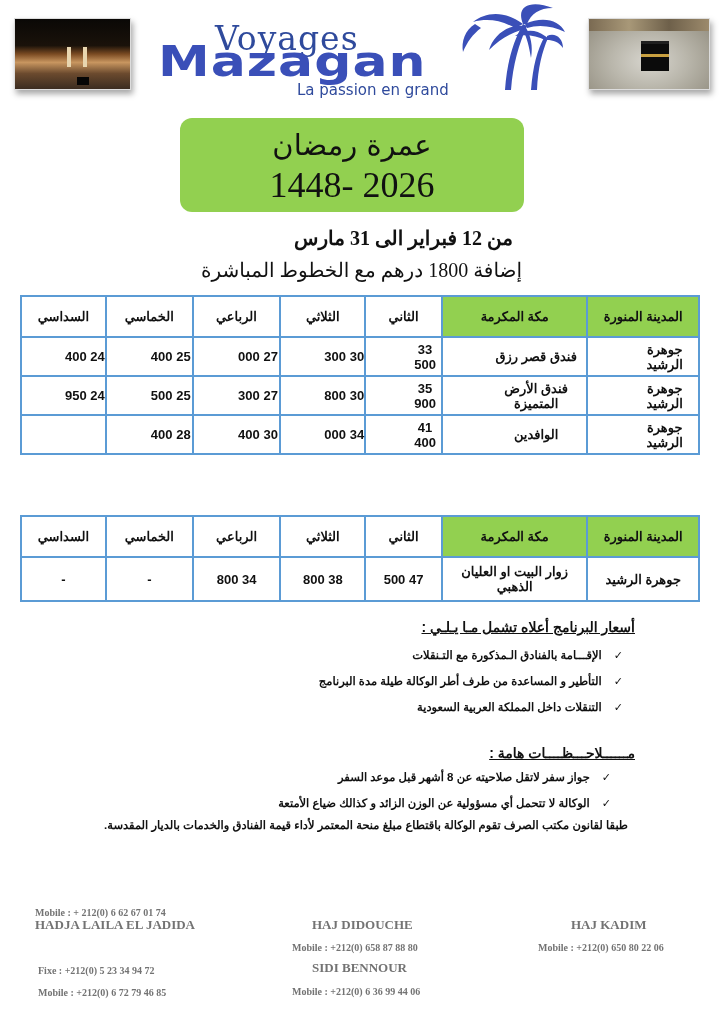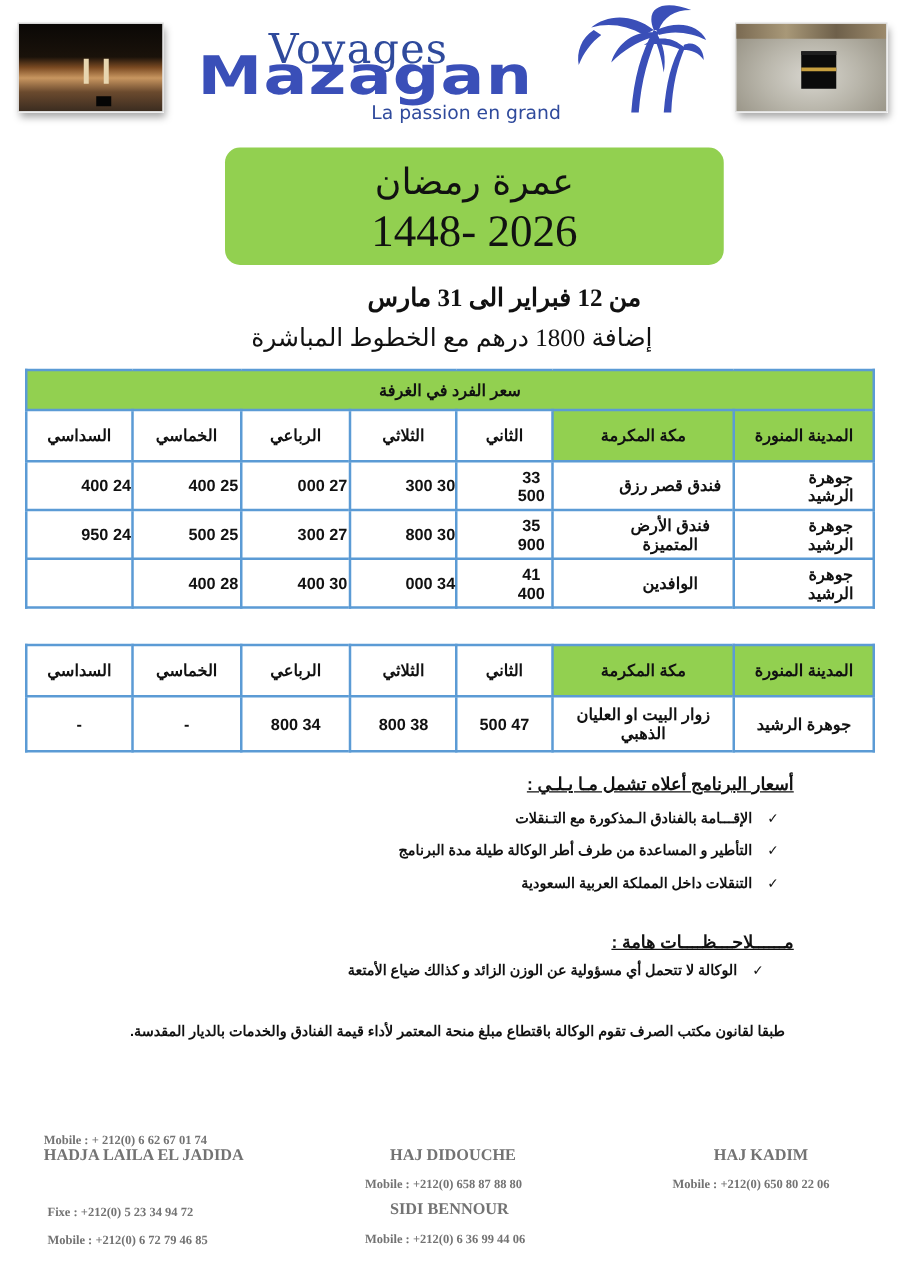--- a/index.html
+++ b/index.html
@@ -16,21 +16,21 @@
   .photo-right .band { position: absolute; left: 0; right: 0; top: 0; height: 12px; background: linear-gradient(90deg,#7a6a52,#a89878,#6e604a,#9c8a6c); }
   .photo-right .kaaba { position: absolute; left: 52px; top: 22px; width: 28px; height: 30px; background: #0b0b0b; border-top: 3px solid #1f1f1f; }
   .photo-right .kaaba .kiswa { position: absolute; left: 0; right: 0; top: 10px; height: 3px; background: #c8a040; }
 
   .logo { position: absolute; left: 150px; top: 2px; width: 420px; height: 100px; }
   .logo-voyages { position: absolute; left: 65px; top: 20px; font-family: "DejaVu Serif", serif; font-size: 33px; color: #2f4a9c; letter-spacing: 1px; line-height: 1; }
   .logo-mazagan { position: absolute; left: 8px; top: 38px; font-family: "DejaVu Sans", sans-serif; font-weight: bold; font-size: 52px; color: #3a4fb8; letter-spacing: 1px; line-height: 1; transform: scaleY(0.82); transform-origin: top left; }
   .logo-tagline { position: absolute; left: 147px; top: 81px; font-family: "DejaVu Sans", sans-serif; font-size: 15px; color: #2f4a9c; line-height: 1; }
   .logo-palm { position: absolute; left: 285px; top: 0px; width: 130px; height: 90px; }
 
-  .title-box { position: absolute; left: 180px; top: 118px; width: 399px; height: 94px; background: #92d050; border-radius: 12px; text-align: center; }
+  .title-box { position: absolute; left: 180px; top: 118px; width: 344px; height: 94px; background: #92d050; border-radius: 12px; text-align: center; }
   .title-ar { font-family: "DejaVu Serif", serif; font-size: 29px; line-height: 40px; margin-top: 7px; direction: rtl; }
   .title-year { font-family: "Liberation Serif", serif; font-size: 36px; line-height: 40px; text-align: center; }
 
   .dates { position: absolute; left: 0; width: 723px; top: 226px; text-align: center; font-family: "Liberation Serif", serif; font-weight: bold; font-size: 20px; direction: rtl; margin-left: 42px; }
   .supplement { position: absolute; left: 0; width: 723px; top: 258px; text-align: center; font-family: "Liberation Serif", serif; font-size: 20px; direction: rtl; }
 
   table.prices { position: absolute; left: 20px; width: 680px; border-collapse: collapse; direction: rtl; font-family: "Liberation Sans", sans-serif; font-weight: bold; font-size: 13px; }
   table.prices td, table.prices th { border: 2px solid #5b9bd5; text-align: center; vertical-align: middle; }
   table.prices th { font-weight: bold; }
   .green { background: #92d050; }
@@ -114,23 +114,20 @@
   <colgroup>
     <col style="width:112px">
       <col style="width:146px">
       <col style="width:77px">
       <col style="width:85px">
       <col style="width:88px">
       <col style="width:87px">
       <col style="width:85px">
   </colgroup>
   <thead>
-    <tr class="caption-row">
-      <th colspan="7" class="green">سعر الفرد في الغرفة</th>
-    </tr>
     <tr class="col-h">
       <th class="green">المدينة المنورة</th>
       <th class="green">مكة المكرمة</th>
       <th>الثاني</th>
       <th>الثلاثي</th>
       <th>الرباعي</th>
       <th>الخماسي</th>
       <th>السداسي</th>
     </tr>
   </thead>
@@ -201,20 +198,21 @@
 
 <div class="section sec-title sec1-title">أسعار البرنامج أعلاه تشمل مـا يـلـي :</div>
 <ul class="section list list1">
   <li><span class="chk">✓</span><span>الإقـــامة بالفنادق الـمذكورة مع التـنقلات</span></li>
   <li><span class="chk">✓</span><span>التأطير و المساعدة من طرف أطر الوكالة طيلة مدة البرنامج</span></li>
   <li><span class="chk">✓</span><span>التنقلات داخل المملكة العربية السعودية</span></li>
 </ul>
 
 <div class="section sec-title sec2-title">مــــــلاحـــظــــات هامة :</div>
 <ul class="section list list2">
+  <li><span class="chk">✓</span><span>جواز سفر لاتقل صلاحيته عن 8 أشهر قبل موعد السفر</span></li>
   <li><span class="chk">✓</span><span>الوكالة لا تتحمل أي مسؤولية عن الوزن الزائد و كذالك ضياع الأمتعة</span></li>
 </ul>
 <div class="section note">طبقا لقانون مكتب الصرف تقوم الوكالة باقتطاع مبلغ منحة المعتمر لأداء قيمة الفنادق والخدمات بالديار المقدسة.</div>
 
 <div class="contact c-jadida-name"><span class="name">HADJA   LAILA EL JADIDA</span></div>
 <div class="contact c-jadida-1"><span class="line">Mobile :  + 212(0) 6 62  67 01 74</span></div>
 <div class="contact c-jadida-2"><span class="line">Fixe       :  +212(0) 5 23 34 94 72</span></div>
 <div class="contact c-jadida-3"><span class="line">Mobile : +212(0) 6 72 79 46 85</span></div>
 
 <div class="contact c-didouche-name"><span class="name">HAJ DIDOUCHE</span></div>

